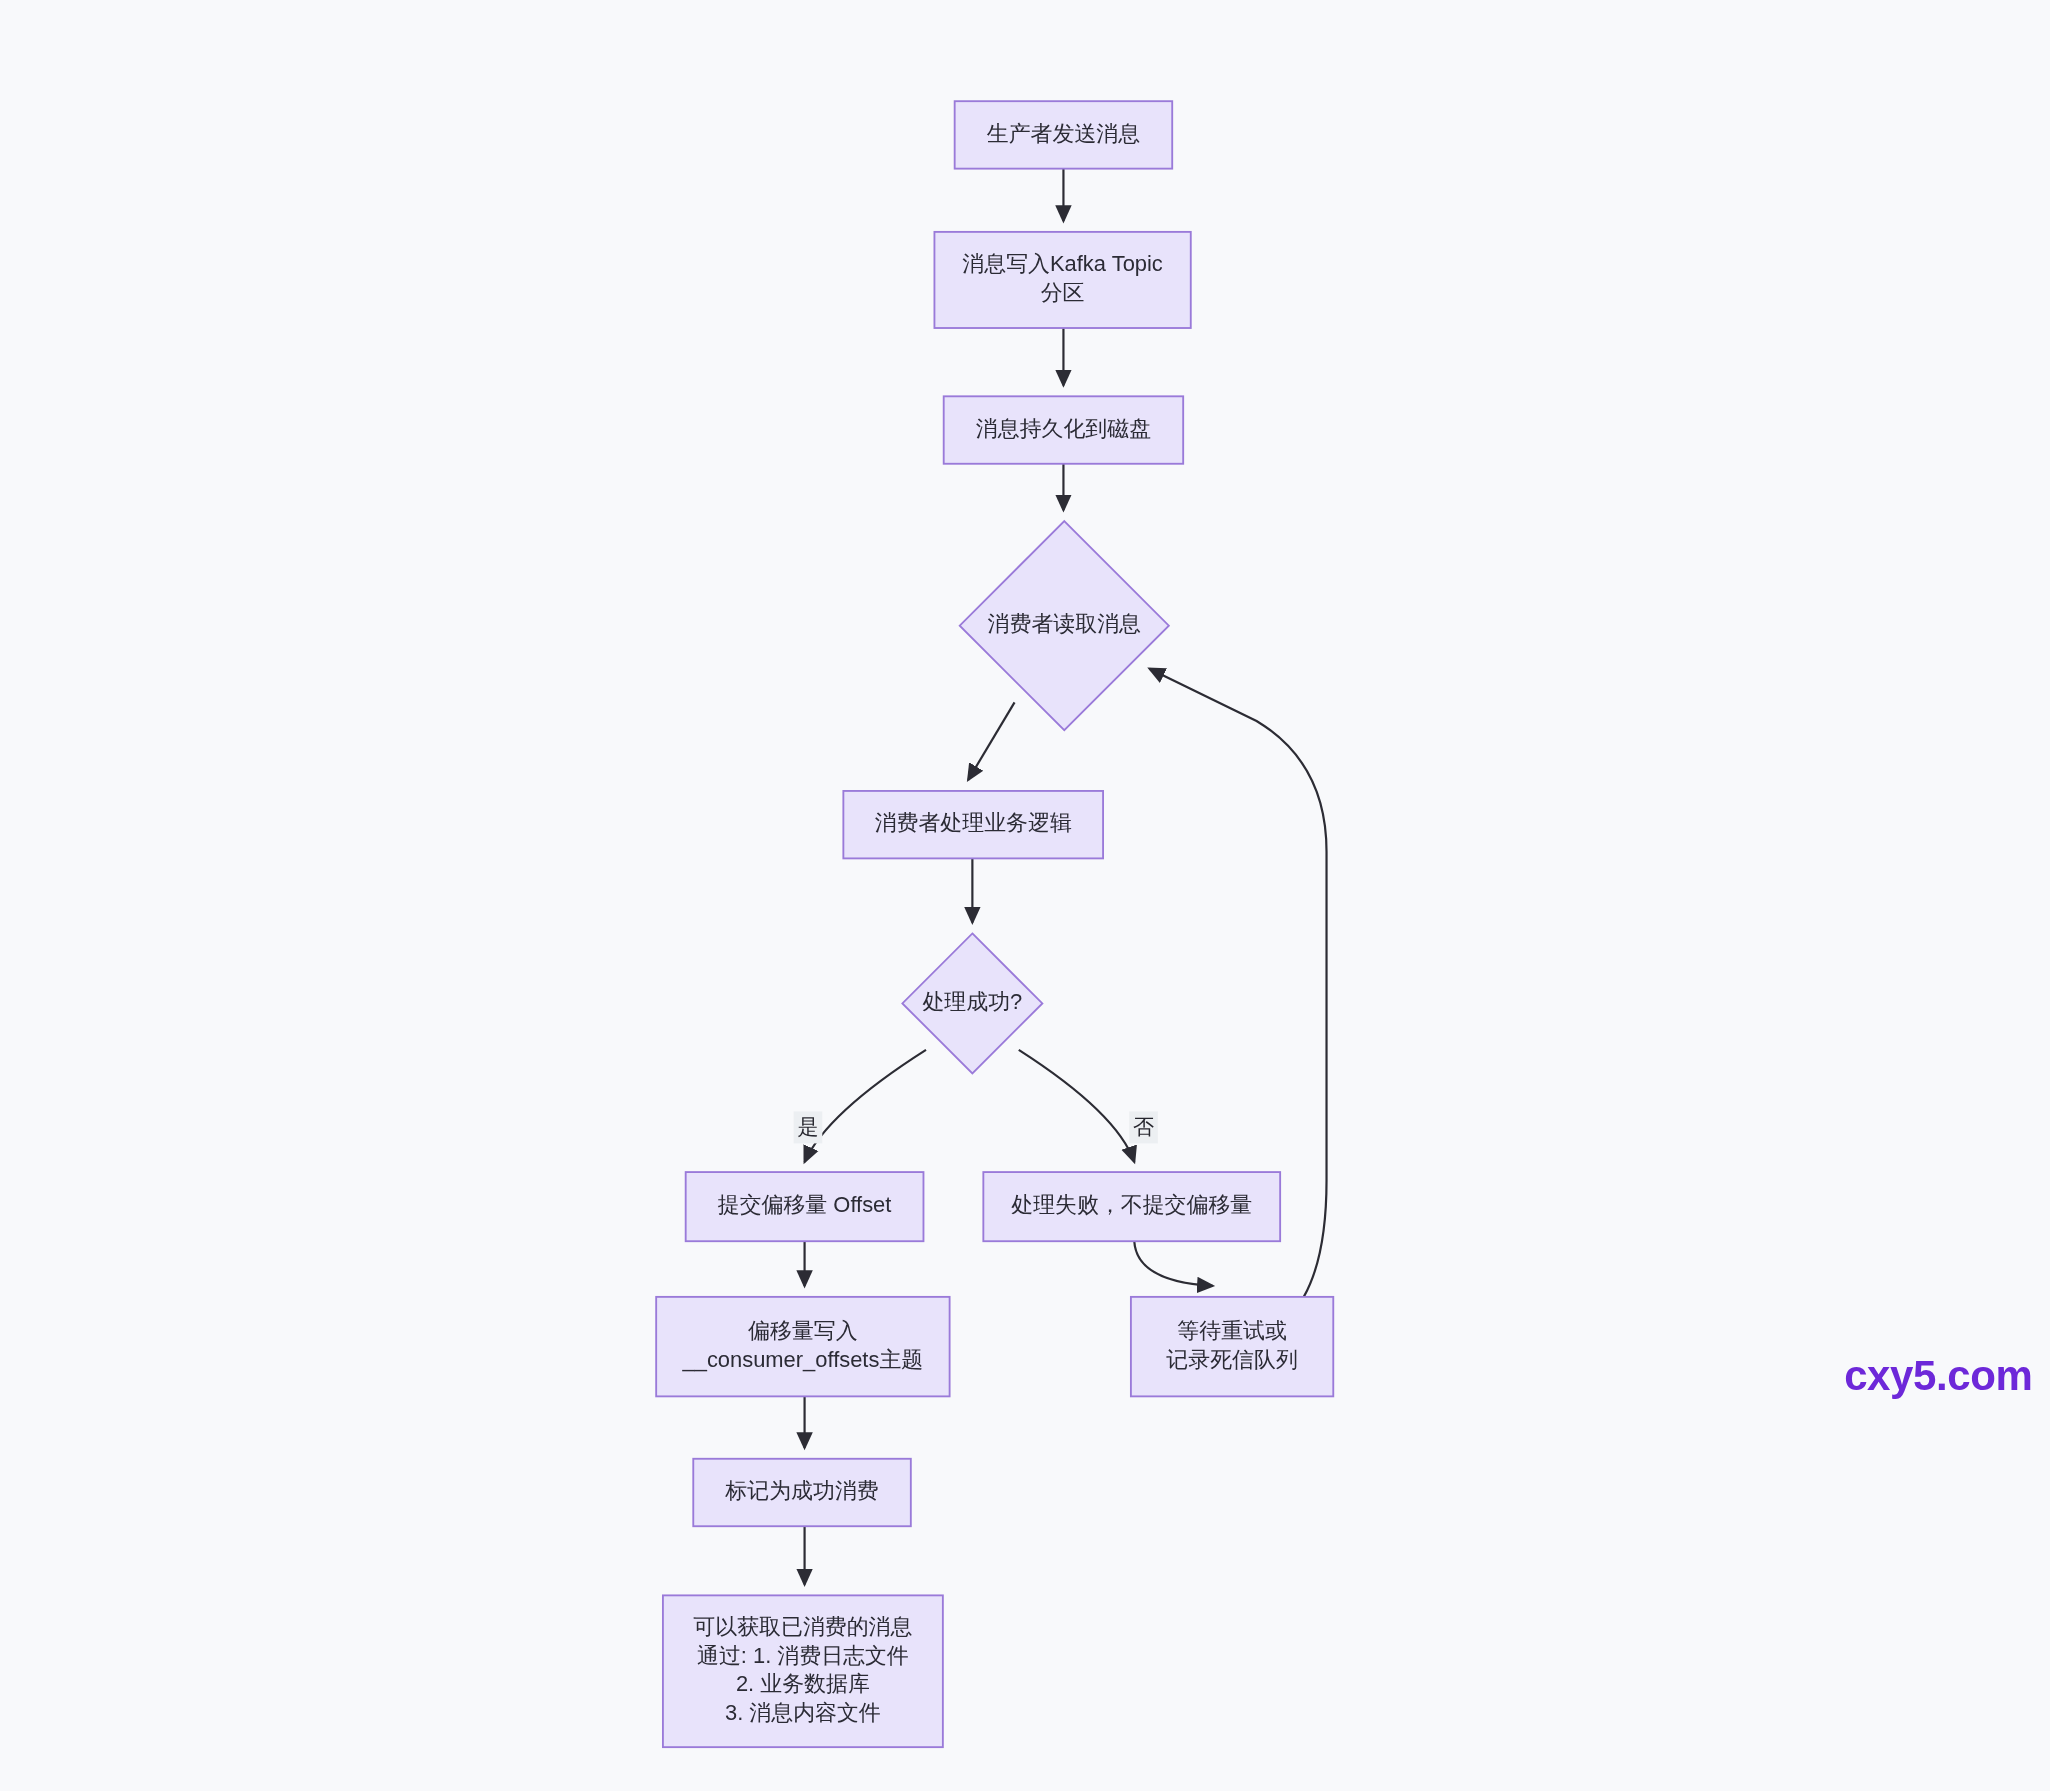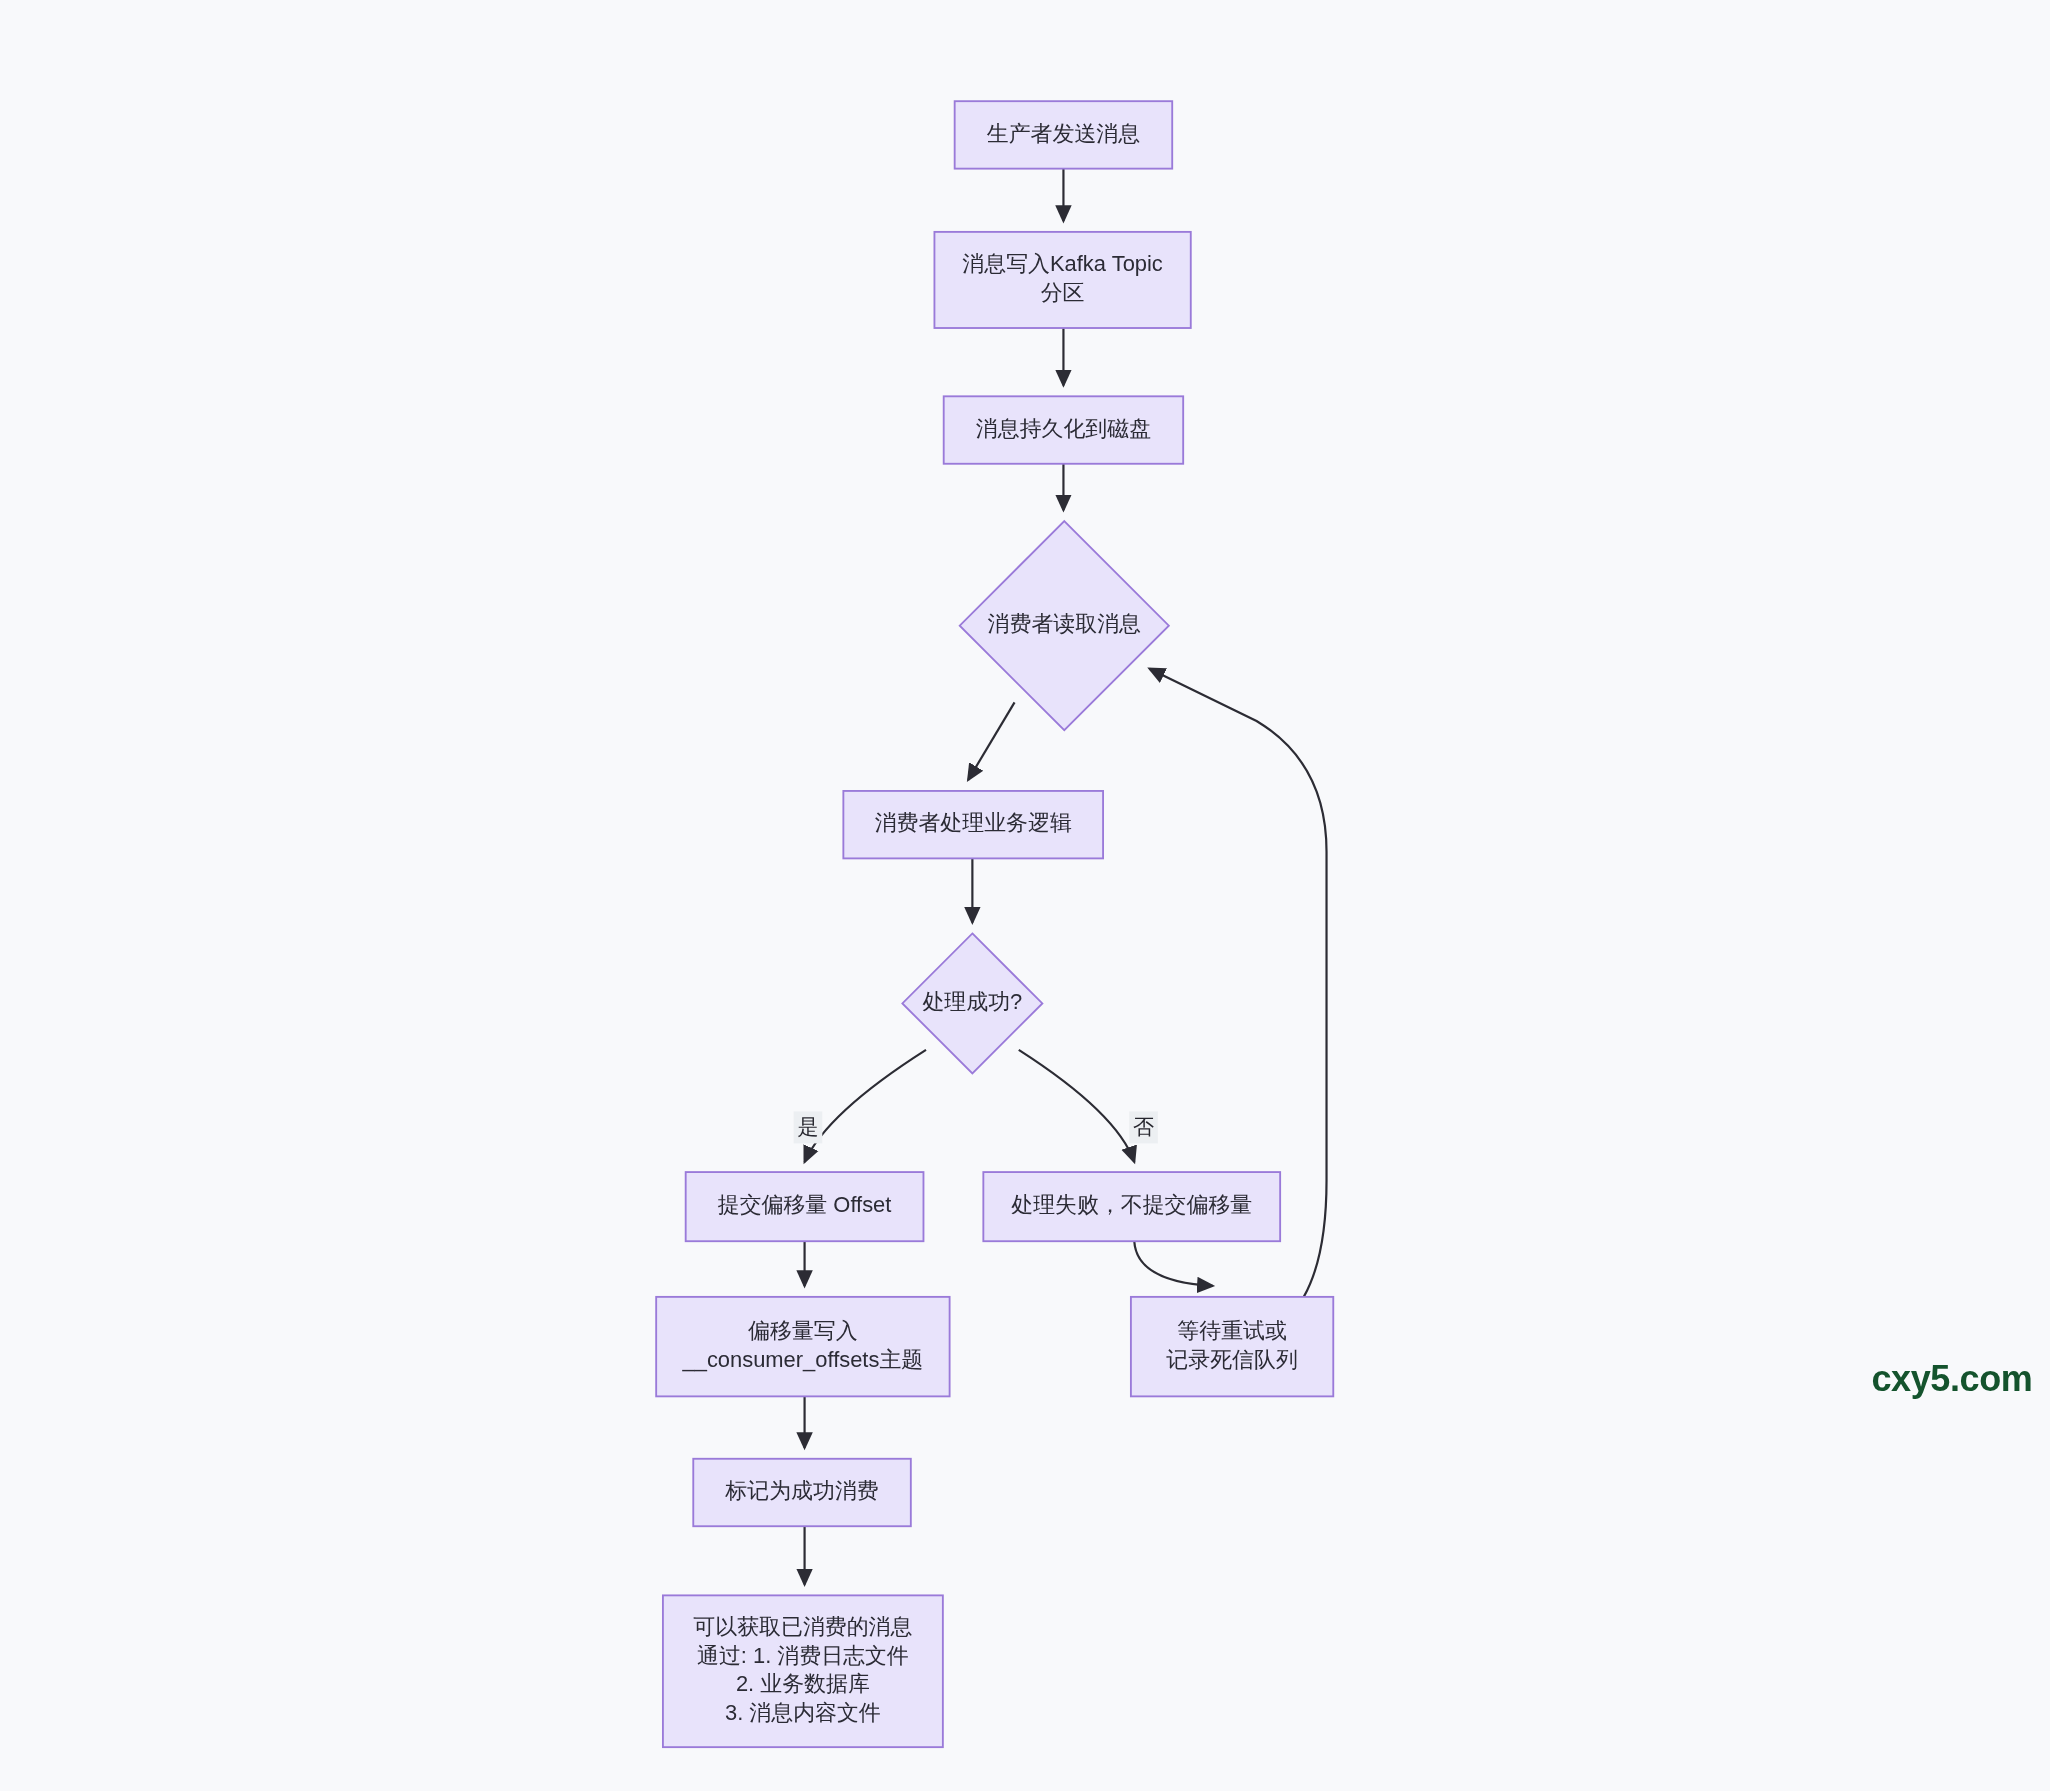--- a/index.html
+++ b/index.html
@@ -53,23 +53,23 @@
     font-size: 25px;
     fill: #26262e;
     text-anchor: middle;
     dominant-baseline: middle;
   }
   .watermark {
     position: absolute;
     right: 18.6px;
     bottom: 11.8px;
     font-family: "Liberation Sans", "DejaVu Sans", sans-serif;
-    font-size: 36px;
+    font-size: 42px;
     font-weight: bold;
-    color: #14532d;
+    color: #6d28d9;
     letter-spacing: -0.4px;
     user-select: none;
   }
 </style>
 </head>
 <body>
 
 <div id="flow-root">
   <svg id="flow-svg" viewBox="0 0 2432 2124">
     <defs>

